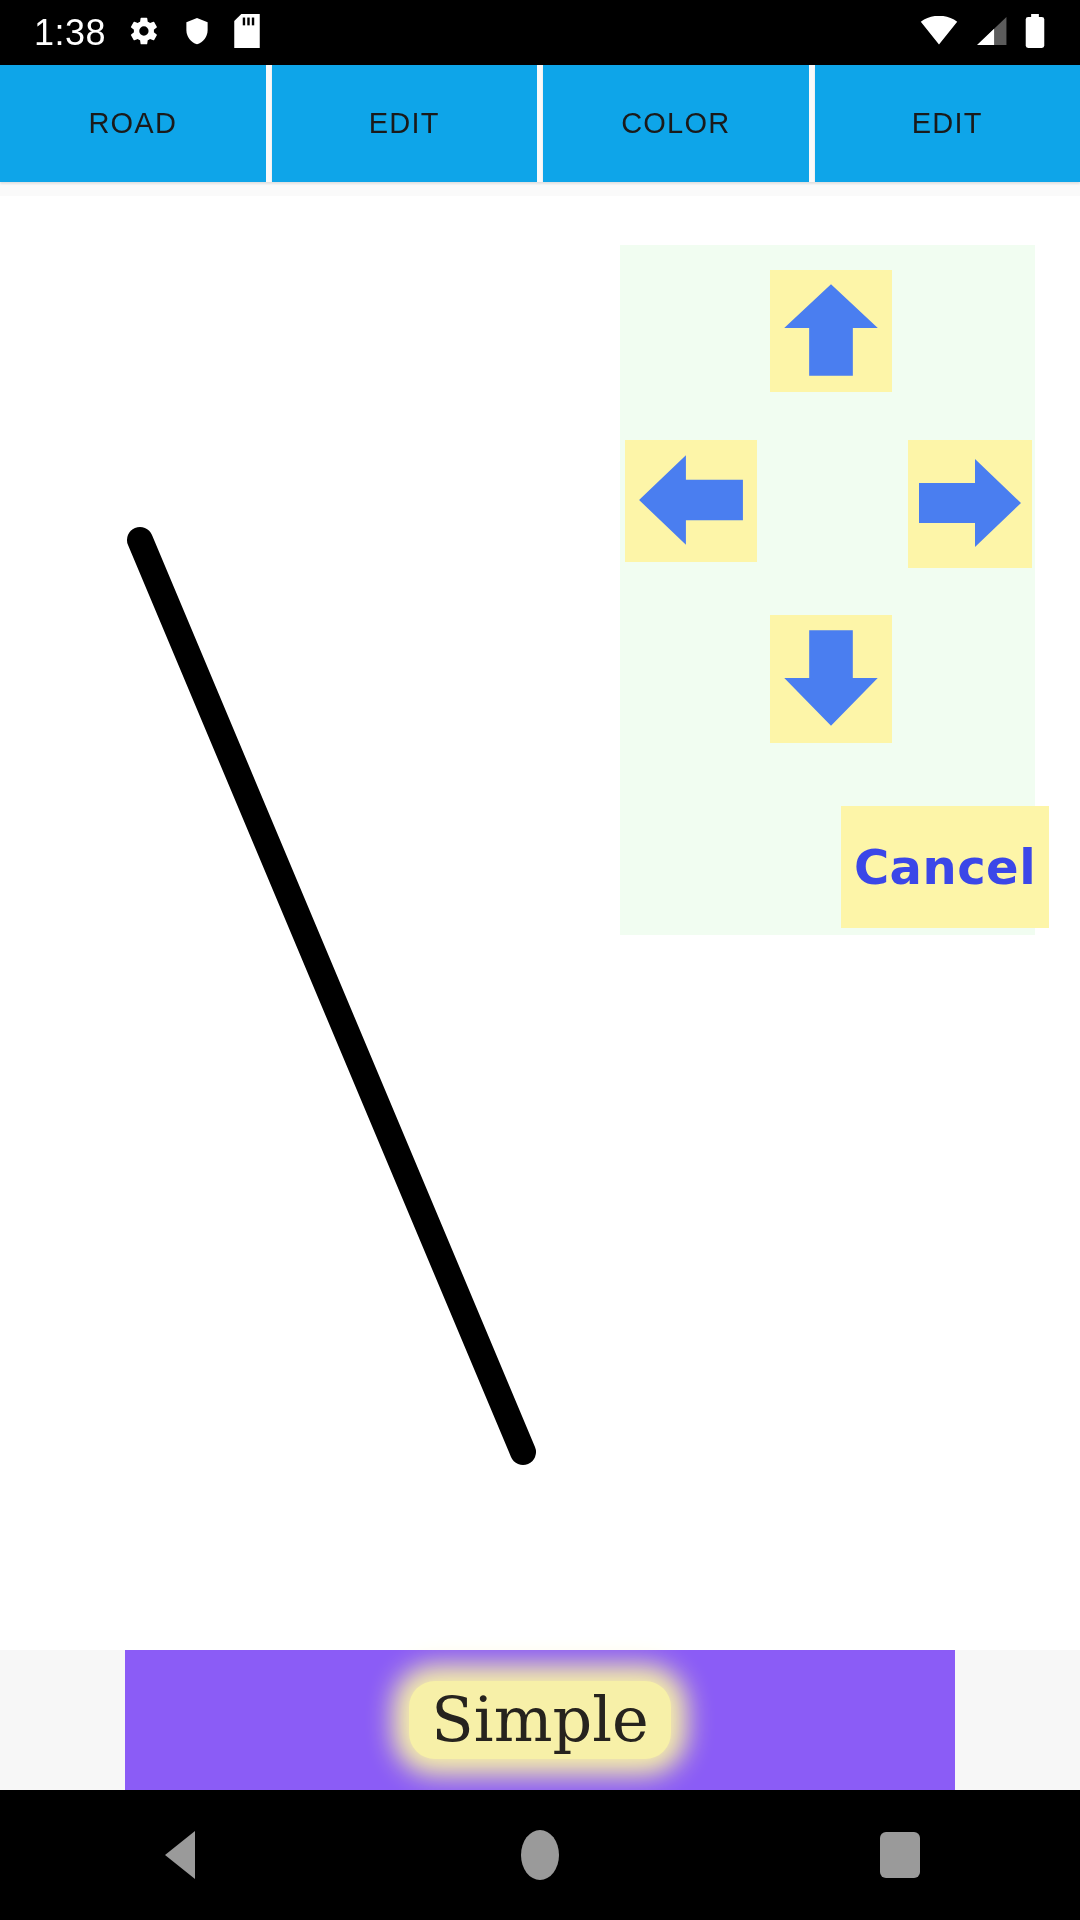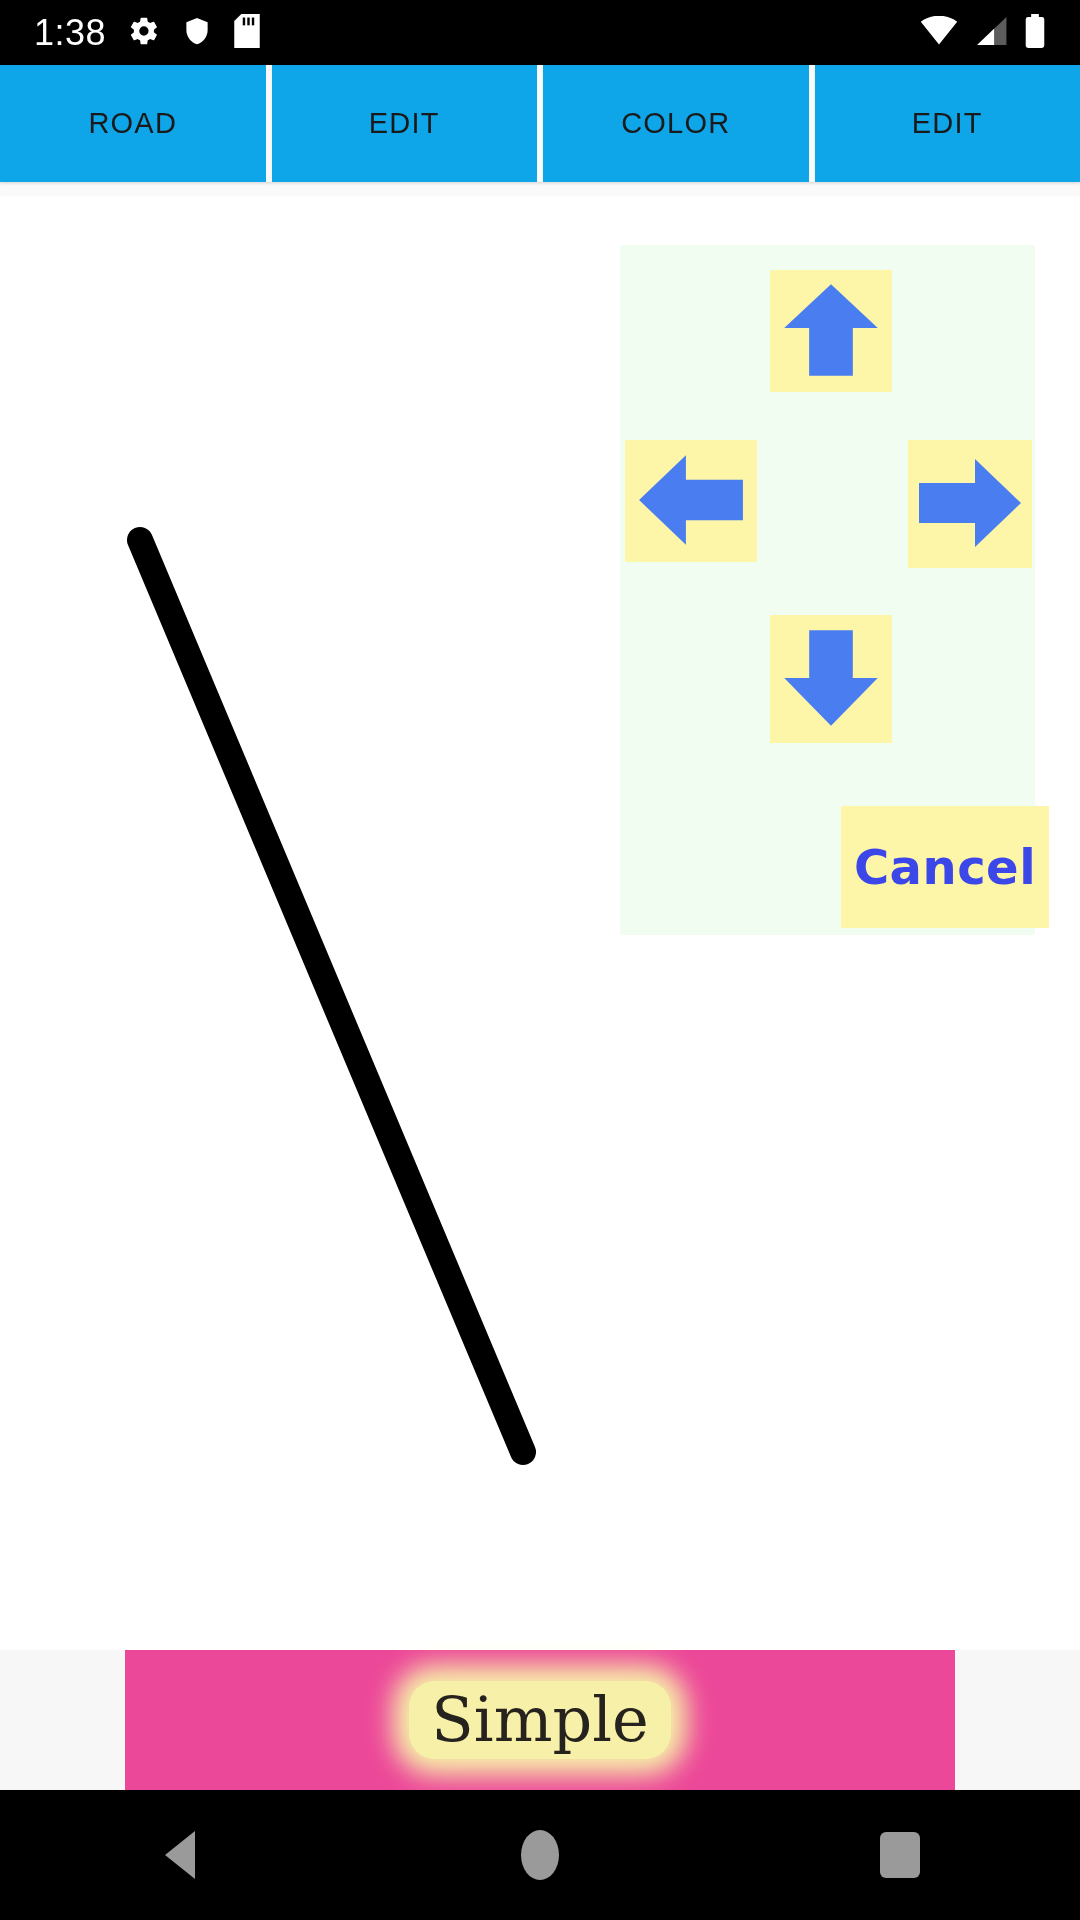--- a/index.html
+++ b/index.html
@@ -74,21 +74,21 @@
   #btn-set    { left:6px;   top:543px; width:197px; height:122px; }
   #btn-cancel { left:221px; top:543px; width:208px; height:122px;margin-top:18px; }
 
   
   #banner-strip {
     position:absolute; left:0; top:1650px; width:1080px; height:140px;
     background:#f7f7f7;
   }
   #banner-inner {
     position:absolute; left:125px; top:0; width:830px; height:140px;
-    background:#ec4899;
+    background:#8b5cf6;
     display:flex; align-items:center; justify-content:center; gap:42px;
   }
   .banner-word {
     font-family:"DejaVu Serif", serif;
     font-size:62px; color:#26231e; font-weight:400;
     padding:6px 22px; border-radius:26px;
     background:#f7f0a8;
     box-shadow:0 0 26px 16px #f7f0a8;
     line-height:1.05;
   }

